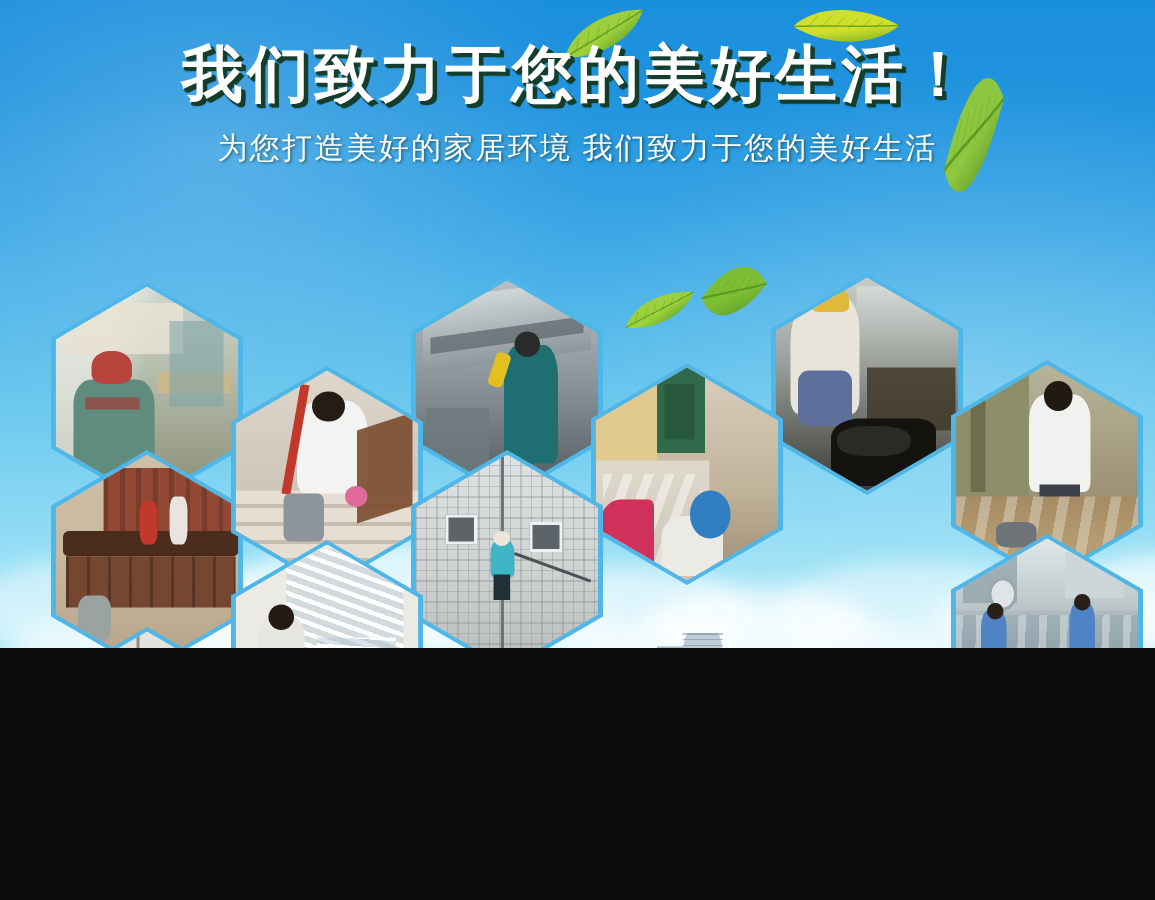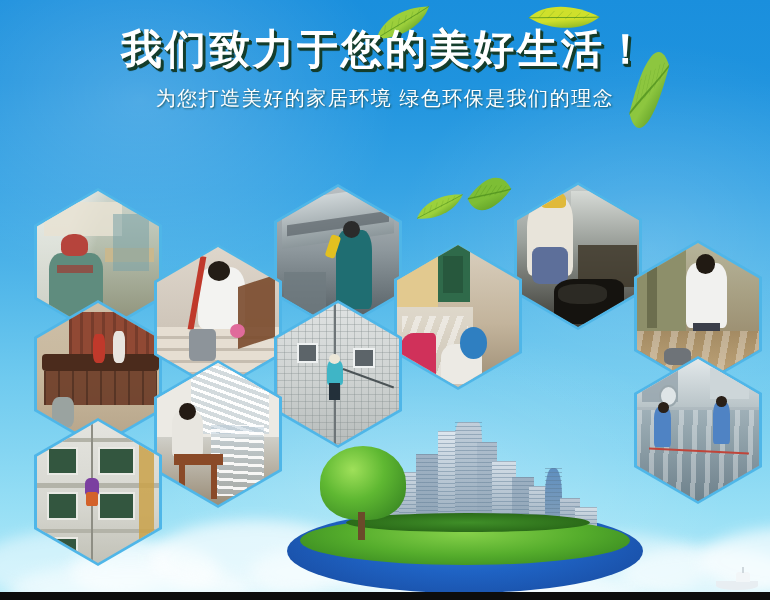--- a/index.html
+++ b/index.html
@@ -4,21 +4,21 @@
 <title>Banner</title>
 <style>
   * { margin:0; padding:0; box-sizing:border-box; }
   html,body{ background:#0c0c0c; }
   body{
     font-family:"Liberation Sans","DejaVu Sans",sans-serif;
   }
 
   #stage{
     position:relative;
-    width:770px; height:592px;
+    width:770px; height:432px;
     overflow:hidden;
     background:linear-gradient(180deg,
        #1a8fdd 0%,
        #1f93de 14%,
        #36a3e4 32%,
        #55b9ea 50%,
        #6fcaef 64%,
        #84d5f2 76%,
        #97dff5 86%,
        #a9e6f7 94%,
@@ -100,21 +100,21 @@
       <div class="cloud" style="left: 430px; top: 110px; width: 150px; height: 48px; opacity: 0.79;"></div>
       <div class="cloud" style="left: 520px; top: 92px; width: 190px; height: 64px; opacity: 0.55;"></div>
       <div class="cloud" style="left: 620px; top: 104px; width: 170px; height: 54px; opacity: 0.67;"></div>
       <div class="cloud" style="left: 700px; top: 86px; width: 180px; height: 66px; opacity: 0.79;"></div>
       <div class="cloud" style="left: 10px; top: 120px; width: 240px; height: 60px; opacity: 0.55;"></div>
       <div class="cloud" style="left: 380px; top: 128px; width: 260px; height: 52px; opacity: 0.67;"></div>
     </div>
 
   <div class="head">
     <div class="title">我们致力于您的美好生活！</div>
-    <div class="subtitle">为您打造美好的家居环境 绿色环保是我们的理念</div>
+    <div class="subtitle">为您打造美好的家居环境 我们致力于您的美好生活</div>
   </div>
 
   <div id="leaves">
       <div class="leaf" style="left: 372px; top: 10px; width: 62px; height: 26px; transform: rotate(-18deg);"><svg viewBox="0 0 100 40" width="100%" height="100%" preserveAspectRatio="none">
     <defs>
       <linearGradient id="lg9ccf3b" x1="0" y1="0" x2="1" y2="1">
         <stop offset="0%" stop-color="#9ccf3b"></stop>
         <stop offset="55%" stop-color="#9ccf3b"></stop>
         <stop offset="100%" stop-color="#4e8f1d"></stop>
       </linearGradient>

